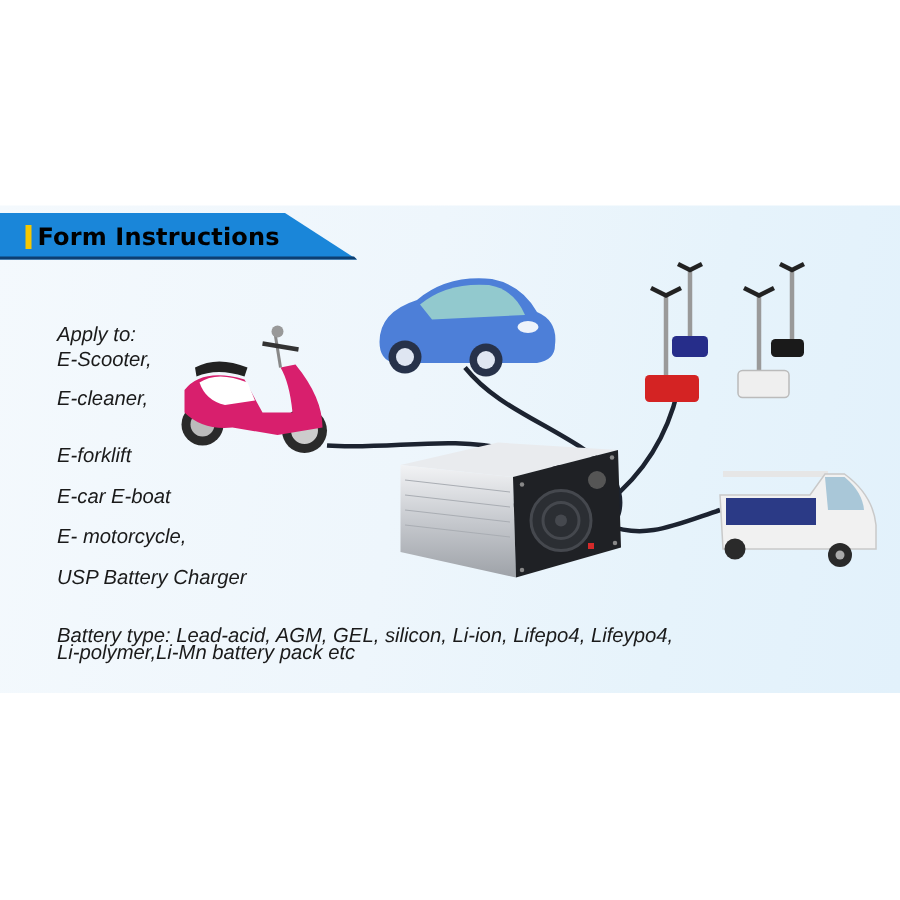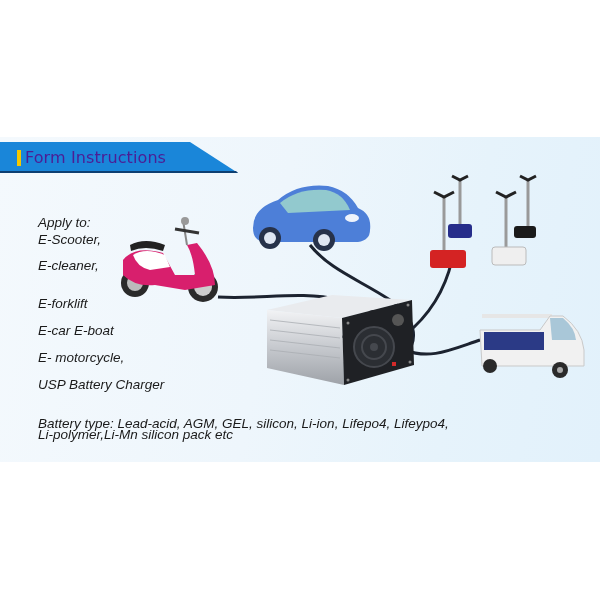--- a/index.html
+++ b/index.html
@@ -14,22 +14,22 @@
     }
     .banner {
       position: absolute; left: 0; top: 142px; width: 240px; height: 33px;
     }
     .banner svg { position: absolute; left: 0; top: 0; }
     .banner-bar {
       position: absolute; left: 17px; top: 8px; width: 4px; height: 16px;
       background: #f6c800;
     }
     .banner-title {
-      position: absolute; left: 25px; top: 6px; color: #4c1d95;
-      font-weight: normal; font-size: 16px; letter-spacing: 0.1px;
+      position: absolute; left: 25px; top: 6px; color: #000000;
+      font-weight: bold; font-size: 16px; letter-spacing: 0.1px;
       font-family: "DejaVu Sans", sans-serif;
     }
     .text-block {
       position: absolute; left: 38px; top: 215px; color: #1a1a1a;
       font-size: 13.5px;
     }
     .text-line { position: absolute; left: 0; white-space: nowrap; font-style: italic; }
     .illus { position: absolute; }
     .cables { position: absolute; left: 0; top: 0; pointer-events: none; }
   </style>
@@ -149,14 +149,14 @@
 
 <div class="text-block">
   <div class="text-line" style="top:0px">Apply to:</div>
   <div class="text-line" style="top:17px">E-Scooter,</div>
   <div class="text-line" style="top:43px">E-cleaner,</div>
   <div class="text-line" style="top:81px">E-forklift</div>
   <div class="text-line" style="top:108px">E-car E-boat</div>
   <div class="text-line" style="top:135px">E- motorcycle,</div>
   <div class="text-line" style="top:162px">USP Battery Charger</div>
   <div class="text-line" style="top:201px">Battery type: Lead-acid, AGM, GEL, silicon, Li-ion, Lifepo4, Lifeypo4,</div>
-  <div class="text-line" style="top:212px">Li-polymer,Li-Mn silicon pack etc</div>
+  <div class="text-line" style="top:212px">Li-polymer,Li-Mn battery pack etc</div>
 </div>
 
 </body></html>

